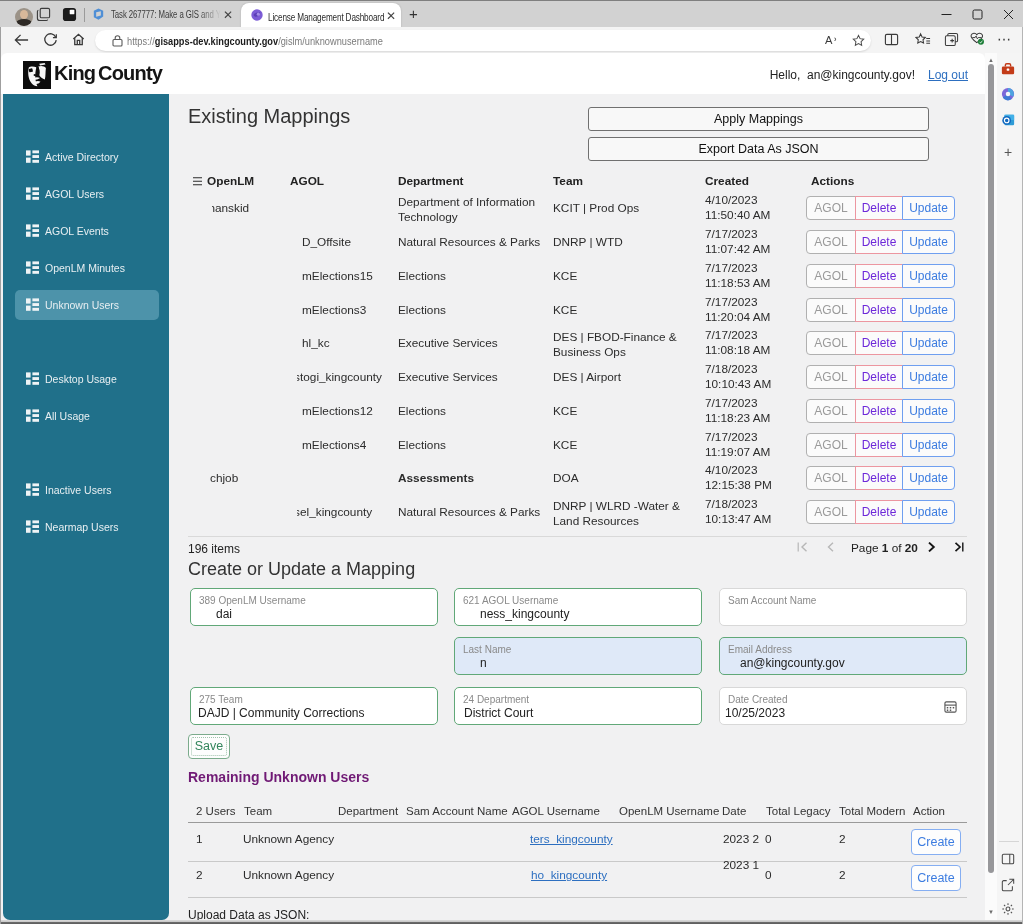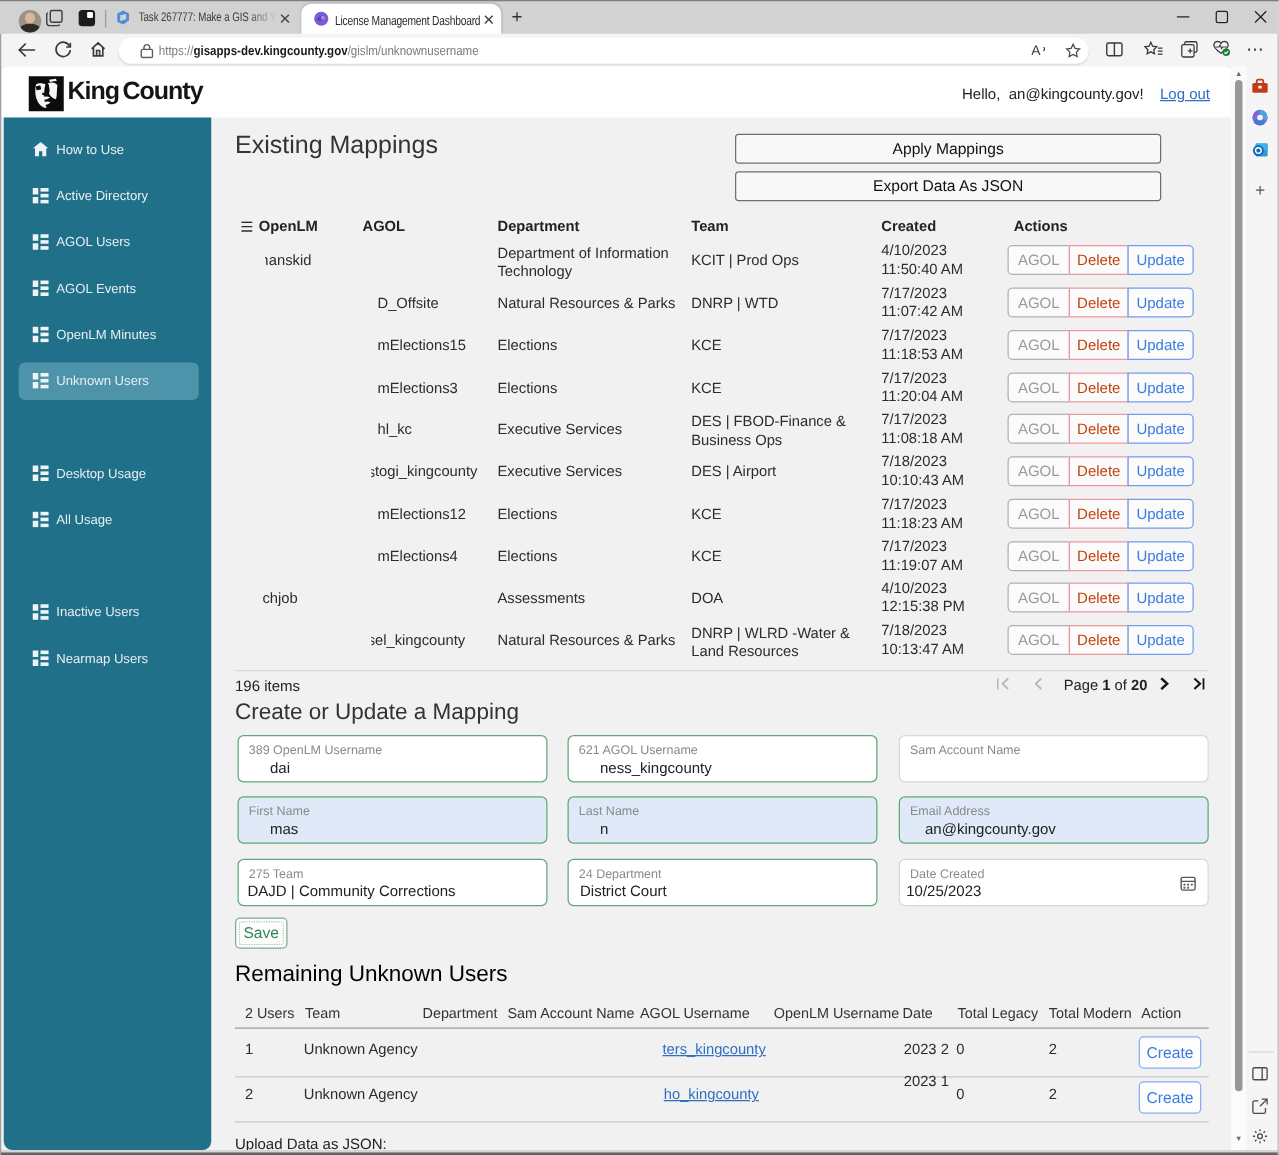--- a/index.html
+++ b/index.html
@@ -64,21 +64,21 @@
 .mhead { position:absolute; top:8px; font-weight:bold; color:#222; }
 .cell { position:absolute; line-height:15px; }
 .c-open { left:19px; }
 .c-agol { left:102px; }
 .c-dept { left:210px; width:150px; }
 .c-team { left:365px; width:150px; }
 .c-date { left:517px; width:100px; }
 .bgroup { position:absolute; display:flex; height:24px; }
 .bgroup .b { height:24px; font-size:12px; line-height:22px; text-align:center; background:#fbfbfb; }
 .b.agol { width:50px; color:#9a9a9a; border:1px solid #b0b0b0; border-radius:4px 0 0 4px; }
-.b.del  { width:48px; color:#c2410c; border:1px solid #ec96a0; border-left:1px solid #ec96a0; margin-left:-1px; }
+.b.del  { width:48px; color:#6d28d9; border:1px solid #ec96a0; border-left:1px solid #ec96a0; margin-left:-1px; }
 .b.upd  { width:53px; color:#3c7ce0; border:1px solid #6f9ff0; border-radius:0 4px 4px 0; margin-left:-1px; }
 .clip { display:inline-block; width:3px; overflow:hidden; direction:rtl; vertical-align:bottom; }
 .hr1 { position:absolute; left:19px; top:438px; width:779px; height:1px; background:#d9d9d9; }
 .items { position:absolute; left:19px; top:444px; font-size:12px; color:#222; }
 .items b { font-weight:normal; }
 .pager { position:absolute; top:443px; font-size:12px; color:#222; }
 .pgi { position:absolute; top:444px; width:11px; height:10px; }
 
 
 h2.cu { position:absolute; left:19px; top:461px; font-size:18px; font-weight:400; color:#333; }
@@ -87,21 +87,21 @@
 .fbox .fval { position:absolute; left:9px; top:18px; font-size:12px; color:#222; white-space:nowrap; }
 .fbox.gray { border-color:#d8d8d8; }
 .fbox.blue { background:#dfe9f8; }
 .fc1 { left:21px; } .fc2 { left:285px; } .fc3 { left:550px; }
 .fr1 { top:490px; } .fr2 { top:539px; } .fr3 { top:589px; }
 .calico { position:absolute; right:9px; top:12px; width:13px; height:13px; }
 .savebtn { position:absolute; left:19px; top:636px; width:42px; height:25px; background:#fdfdfd; border:1px solid #7bab8c; border-radius:4px; font-size:12.5px; color:#33855c; text-align:center; line-height:23px; }
 .savebtn:after { content:""; position:absolute; left:2px; top:2px; right:2px; bottom:2px; border:1px dotted #9fc3ac; border-radius:2px; }
 
 
-h2.ru { position:absolute; left:19px; top:671px; font-size:18px; font-weight:400; color:#000000; }
+h2.ru { position:absolute; left:19px; top:671px; font-size:14px; font-weight:700; color:#701a75; }
 .rtab { position:absolute; left:19px; top:698px; width:779px; font-size:11.8px; color:#2c2c2c; }
 .rhead { position:absolute; top:9px; font-weight:normal; color:#333; white-space:nowrap; font-size:11.5px; }
 .rline { position:absolute; left:0; width:779px; height:1px; background:#c9c9c9; }
 .rcell { position:absolute; white-space:nowrap; }
 .rlink { color:#2d6fc0; text-decoration:underline; }
 .createbtn { position:absolute; width:50px; height:26px; background:#fdfdfd; border:1px solid #85aef2; border-radius:4px; font-size:12.5px; color:#3c7ce0; text-align:center; line-height:24px; }
 .upload { position:absolute; left:19px; top:810px; font-size:12px; color:#222; }
 </style>
 </head>
 <body>
@@ -204,26 +204,20 @@
             <rect x="5.9" y="7.6" width="3.8" height="3.4" rx="0.5" transform="rotate(-12 7.8 9.3)"></rect>
             <path d="M10.9 12.9 l2.2 0.7 l-0.5 2 l-2 -1 z"></path>
             <path d="M13.4 6.3 l2 -0.8 c0.9 2.3 1.5 5.3 0.8 8.4 l-2.1 -0.5 c0.6 -2.6 0.3 -5.1 -0.7 -7.1z"></path>
           </g>
         </svg>
       <div class="kctext">King County</div>
       <div class="hello">Hello,&nbsp; an@kingcounty.gov!</div>
       <div class="logout">Log out</div>
     </div>
     <div class="sidebar">
-      <div class="sitem" style="top:11px;">
-          <svg width="13" height="13" viewBox="0 0 13 13">
-            <path d="M6.5 0.5 L12.6 5.6 L11 5.6 L11 12 L7.8 12 L7.8 8 L5.2 8 L5.2 12 L2 12 L2 5.6 L0.4 5.6 Z" fill="#eef3f5"></path>
-          </svg>
-          <span class="lbl">How to Use</span>
-        </div>
       <div class="sitem" style="top:48px;">
           <svg width="13" height="13" viewBox="0 0 13 13">
             <g fill="#eef3f5">
               <rect x="0" y="0.4" width="4.6" height="5.2"></rect>
               <rect x="0" y="7.6" width="4.6" height="5.2"></rect>
               <rect x="6.4" y="0.4" width="6.6" height="2.9"></rect>
               <rect x="6.4" y="5.1" width="6.6" height="2.9"></rect>
               <rect x="6.4" y="9.9" width="6.6" height="2.9"></rect>
             </g>
           </svg>
@@ -418,21 +412,21 @@
         <div class="cell" style="left:210px;top:272px;">Elections</div>
         <div class="cell" style="left:365px;top:272px;">KCE</div>
         <div class="cell" style="left:517px;top:264px;">7/17/2023<br>11:19:07 AM</div>
         <div class="bgroup" style="left:618px;top:267px;">
             <div class="b agol">AGOL</div>
             <div class="b del">Delete</div>
             <div class="b upd">Update</div>
           </div>
 
         <div class="cell" style="left:22px;top:305px;">chjob</div>
-        <div class="cell" style="left:210px;top:305px;">Assessments</div>
+        <div class="cell" style="left:210px;top:305px;font-weight:bold;">Assessments</div>
         <div class="cell" style="left:365px;top:305px;">DOA</div>
         <div class="cell" style="left:517px;top:297px;">4/10/2023<br>12:15:38 PM</div>
         <div class="bgroup" style="left:618px;top:300px;">
             <div class="b agol">AGOL</div>
             <div class="b del">Delete</div>
             <div class="b upd">Update</div>
           </div>
 
         <div class="cell" style="left:109px;top:339px;"><span class="clip">s</span>el_kingcounty</div>
         <div class="cell" style="left:210px;top:339px;">Natural Resources &amp; Parks</div>
@@ -465,24 +459,20 @@
       <div class="fbox fc1 fr1">
           <div class="flab">389 OpenLM Username</div>
           <div class="fval" style="left:25px;">dai</div>
         </div>
       <div class="fbox fc2 fr1">
           <div class="flab">621 AGOL Username</div>
           <div class="fval" style="left:25px;">ness_kingcounty</div>
         </div>
       <div class="fbox fc3 fr1 gray">
           <div class="flab">Sam Account Name</div>
-        </div>
-      <div class="fbox fc1 fr2 blue">
-          <div class="flab">First Name</div>
-          <div class="fval" style="left:25px;">mas</div>
         </div>
       <div class="fbox fc2 fr2 blue">
           <div class="flab">Last Name</div>
           <div class="fval" style="left:25px;">n</div>
         </div>
       <div class="fbox fc3 fr2 blue">
           <div class="flab">Email Address</div>
           <div class="fval" style="left:20px;">an@kingcounty.gov</div>
         </div>
       <div class="fbox fc1 fr3">

